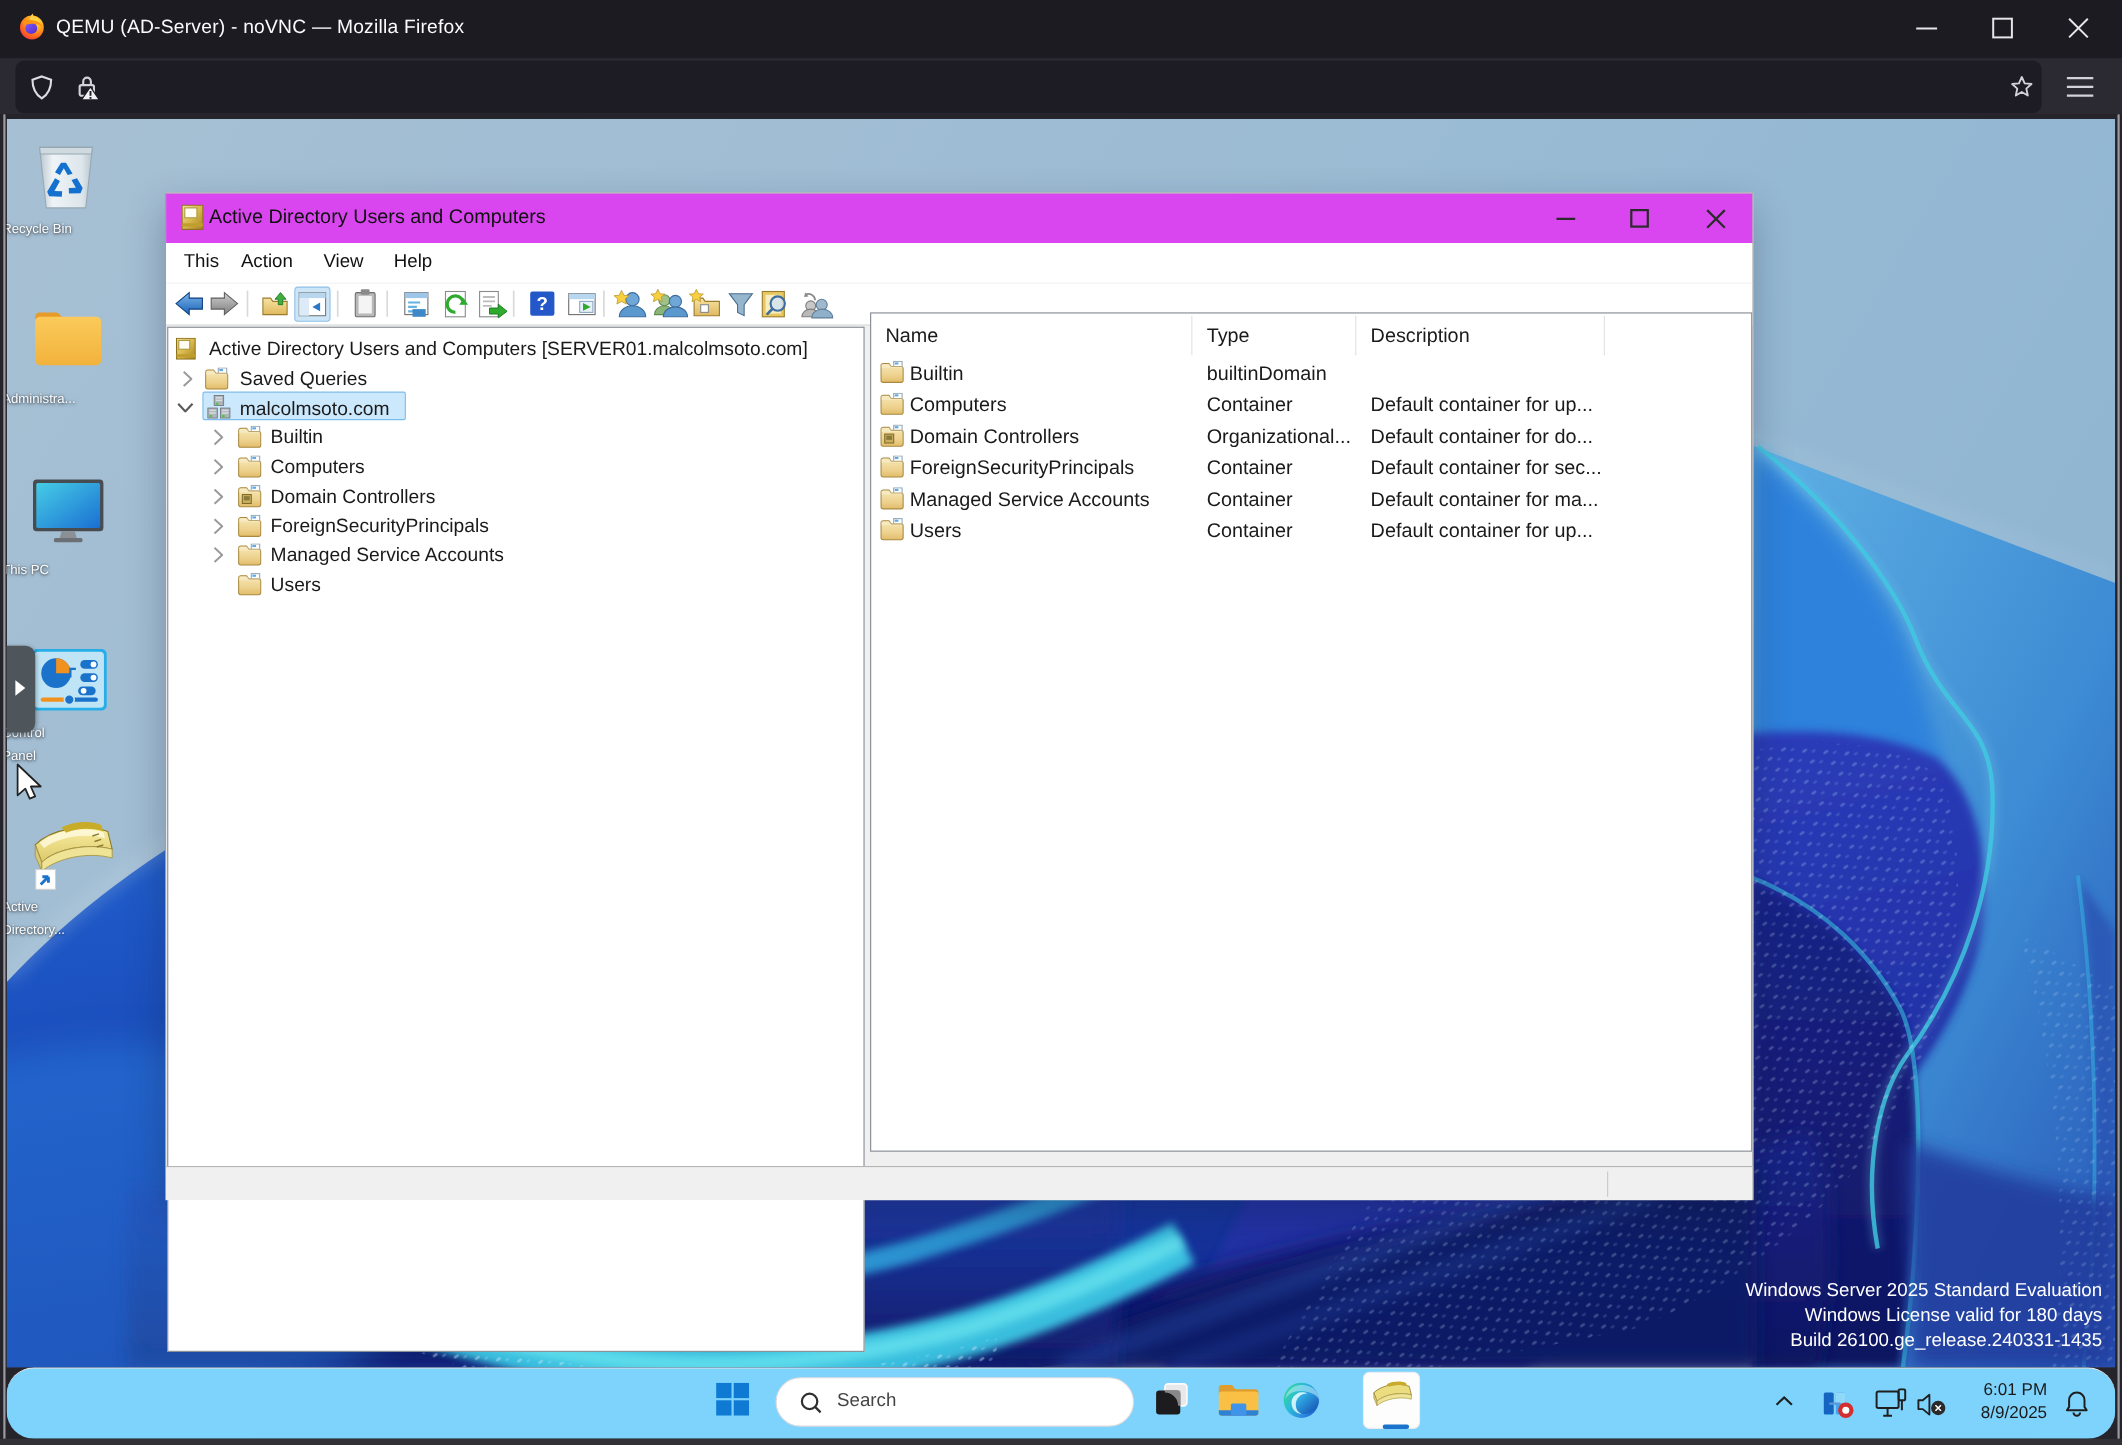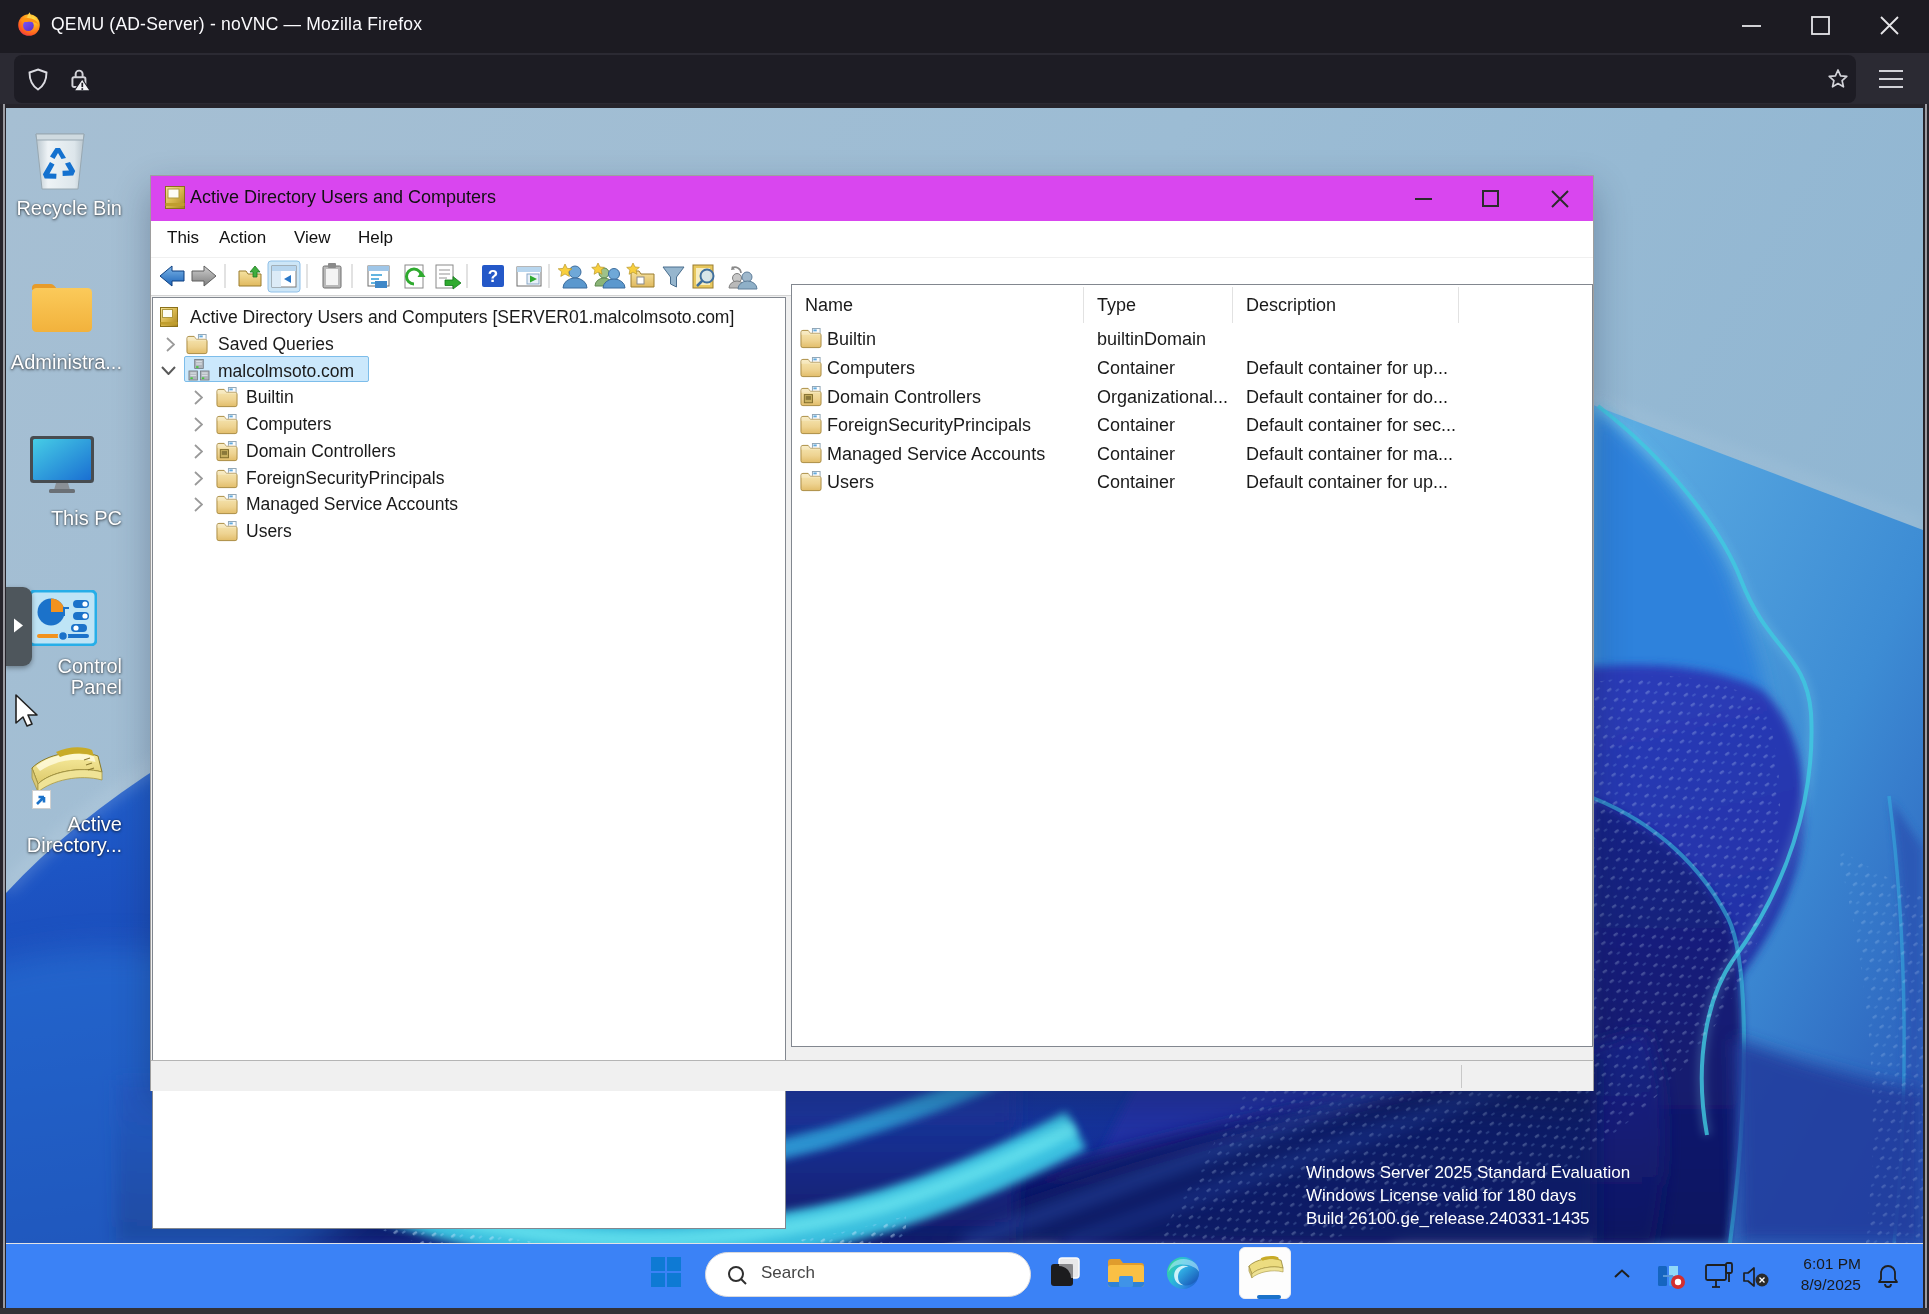--- a/index.html
+++ b/index.html
@@ -12,46 +12,46 @@
   #urlrow { position:absolute; left:0; top:53px; width:1929px; height:51px; background:#2b2a33; }
   #urlfield { position:absolute; left:14px; top:2px; width:1842px; height:48px; background:#1d1c24; border-radius:8px; }
   #urltext { position:absolute; left:93px; top:11px; font-size:21px; color:#a9a9b1; white-space:nowrap; }
   #urltext b { color:#fbfbfe; font-weight:normal; }
   
   #content { position:absolute; left:0; top:104px; width:1929px; height:1210px; background:#26242b; }
   #vm { position:absolute; left:6px; top:4px; width:1917px; height:1200px; overflow:hidden; }
   #wall { position:absolute; left:0; top:0; width:1917px; height:1135px; }
   .edgeline { position:absolute; top:104px; width:2px; height:1204px; background:#9a9aa0; }
   
-  .dlabel { position:absolute; color:#fff; font-size:20px; text-align:right; width:120px;
+  .dlabel { position:absolute; color:#fff; font-size:12px; text-align:left; width:120px;
     text-shadow:0 1px 3px rgba(0,0,0,.65), 0 0 2px rgba(0,0,0,.4); line-height:21px; }
   
   #win { position:absolute; left:144px; top:67px; width:1444px; height:916px;
          background:#f0f0f0; border:1px solid #9e9e9e; font-size:16px; color:#111; box-shadow:0 14px 34px rgba(20,30,60,.30); }
   #wtitle { position:absolute; left:0; top:0; width:100%; height:45px; background:#d946ef; }
   #wtitle .t { position:absolute; left:39px; top:11px; font-size:18px; color:#111; }
   #wmenu { position:absolute; left:0; top:45px; width:100%; height:37px; background:#fff; border-bottom:1px solid #f0f0f0;}
   #wmenu span { position:absolute; top:7px; font-size:17px; }
   #wtools { position:absolute; left:0; top:82px; width:100%; height:38px; background:#fff; border-bottom:1px solid #d4d4d4; }
   #lpane, #rpane { position:absolute; background:#fff; border:1px solid #82878f; overflow:hidden; }
   #lpane { left:1px; top:121px; width:634px; height:932px;text-decoration:underline; }
   #rpane { left:640px; top:108px; width:802px; height:763px; }
   #wstatus { position:absolute; left:0; top:884px; width:100%; height:31px; background:#f0f0f0; border-top:1px solid #b5b5b5;}
   .treerow { position:absolute; white-space:nowrap; font-size:17.5px; color:#1a1a1a; line-height:24px; }
   .lrow { position:absolute; white-space:nowrap; font-size:18px; color:#1a1a1a; line-height:24px; }
   .hdrline { position:absolute; top:2px; width:1px; height:36px; background:#e2e2e2; }
   
-  #taskbar { position:absolute; left:0px; top:1135px; width:1917px; height:65px; background:#3b82f6; border-top:1px solid #e2e3e6;}
+  #taskbar { position:absolute; left:0px; top:1135px; width:1917px; height:65px; background:#7dd3fc; border-top:1px solid #e2e3e6;border-radius:25px;}
   #bstrip { position:absolute; left:0; top:1204px; width:1929px; height:6px; background:#323136; }
   #search { position:absolute; left:699px; top:8px; width:326px; height:45px; background:#fff;
             border:1px solid #d9d9dc; border-radius:23px; }
   #search .stext { position:absolute; left:55px; top:10px; color:#454545; font-size:17px;}
   #clock { position:absolute; left:1740px; top:9px; width:115px; text-align:right; font-size:15.5px; color:#1a1a1a; line-height:21px;}
   
-  #license { position:absolute; left:1300px; top:1053px; width:605px; color:#fff;
+  #license { position:absolute; left:1300px; top:1053px; width:605px; text-align:right; color:#fff;
              font-size:17px; line-height:23px; }
 </style>
 </head>
 <body>
 
 <svg width="0" height="0" style="position:absolute">
   <defs>
     <linearGradient id="foldg" x1="0" y1="0" x2="0" y2="1">
       <stop offset="0" stop-color="#f6e7b4"></stop>
         <stop offset="0.6" stop-color="#eed391"></stop>

